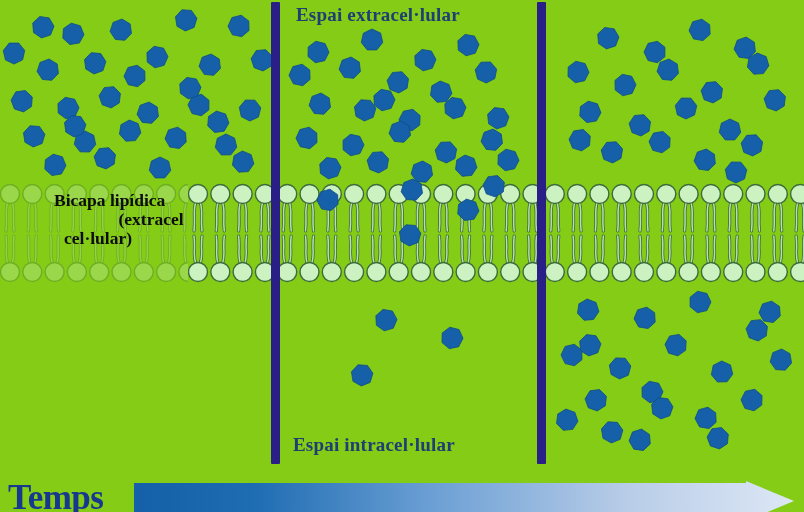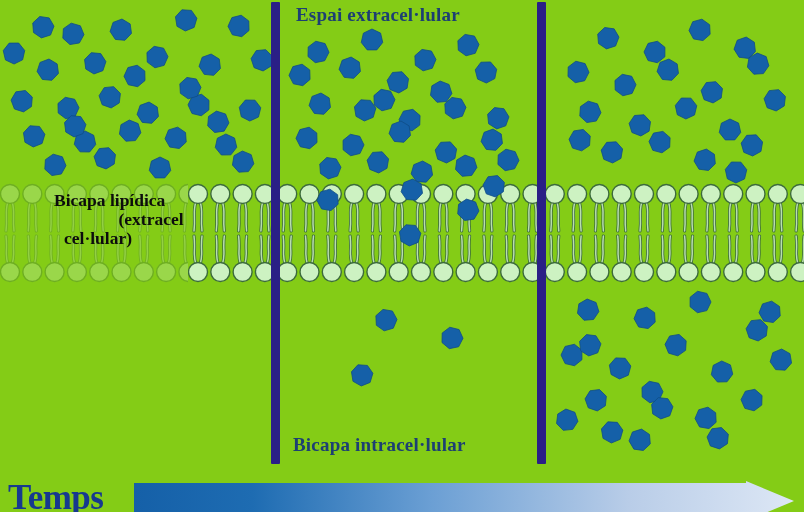--- a/index.html
+++ b/index.html
@@ -963,21 +963,21 @@
       <g>
         <polygon points="406.53,199.54 401.13,191.68 403.91,182.54 412.79,179.03 421.07,183.77 422.52,193.21 416.05,200.23" fill="#1560a8" stroke="#0f4c86" stroke-width="0.8"></polygon>
       </g>
     </svg>
 
   <div class="divider" id="divider-left"></div>
   <div class="divider" id="divider-right"></div>
 
   <div class="space-label" id="label-extracellular">Espai extracel·lular</div>
 
-  <div class="space-label" id="label-intracellular">Bicapa intracel·lular</div>
+  <div class="space-label" id="label-intracellular">Espai intracel·lular</div>
 
   <div class="membrane-label">
     <span class="ml-line l1">Bicapa lipídica</span>
     <span class="ml-line l2">(extracel</span>
     <span class="ml-line l3">cel·lular)</span>
   </div>
 
   <div class="time-row">
     <div id="time-word">Temps</div>
     <svg id="time-arrow" width="665" height="42" viewBox="0 0 665 42">

